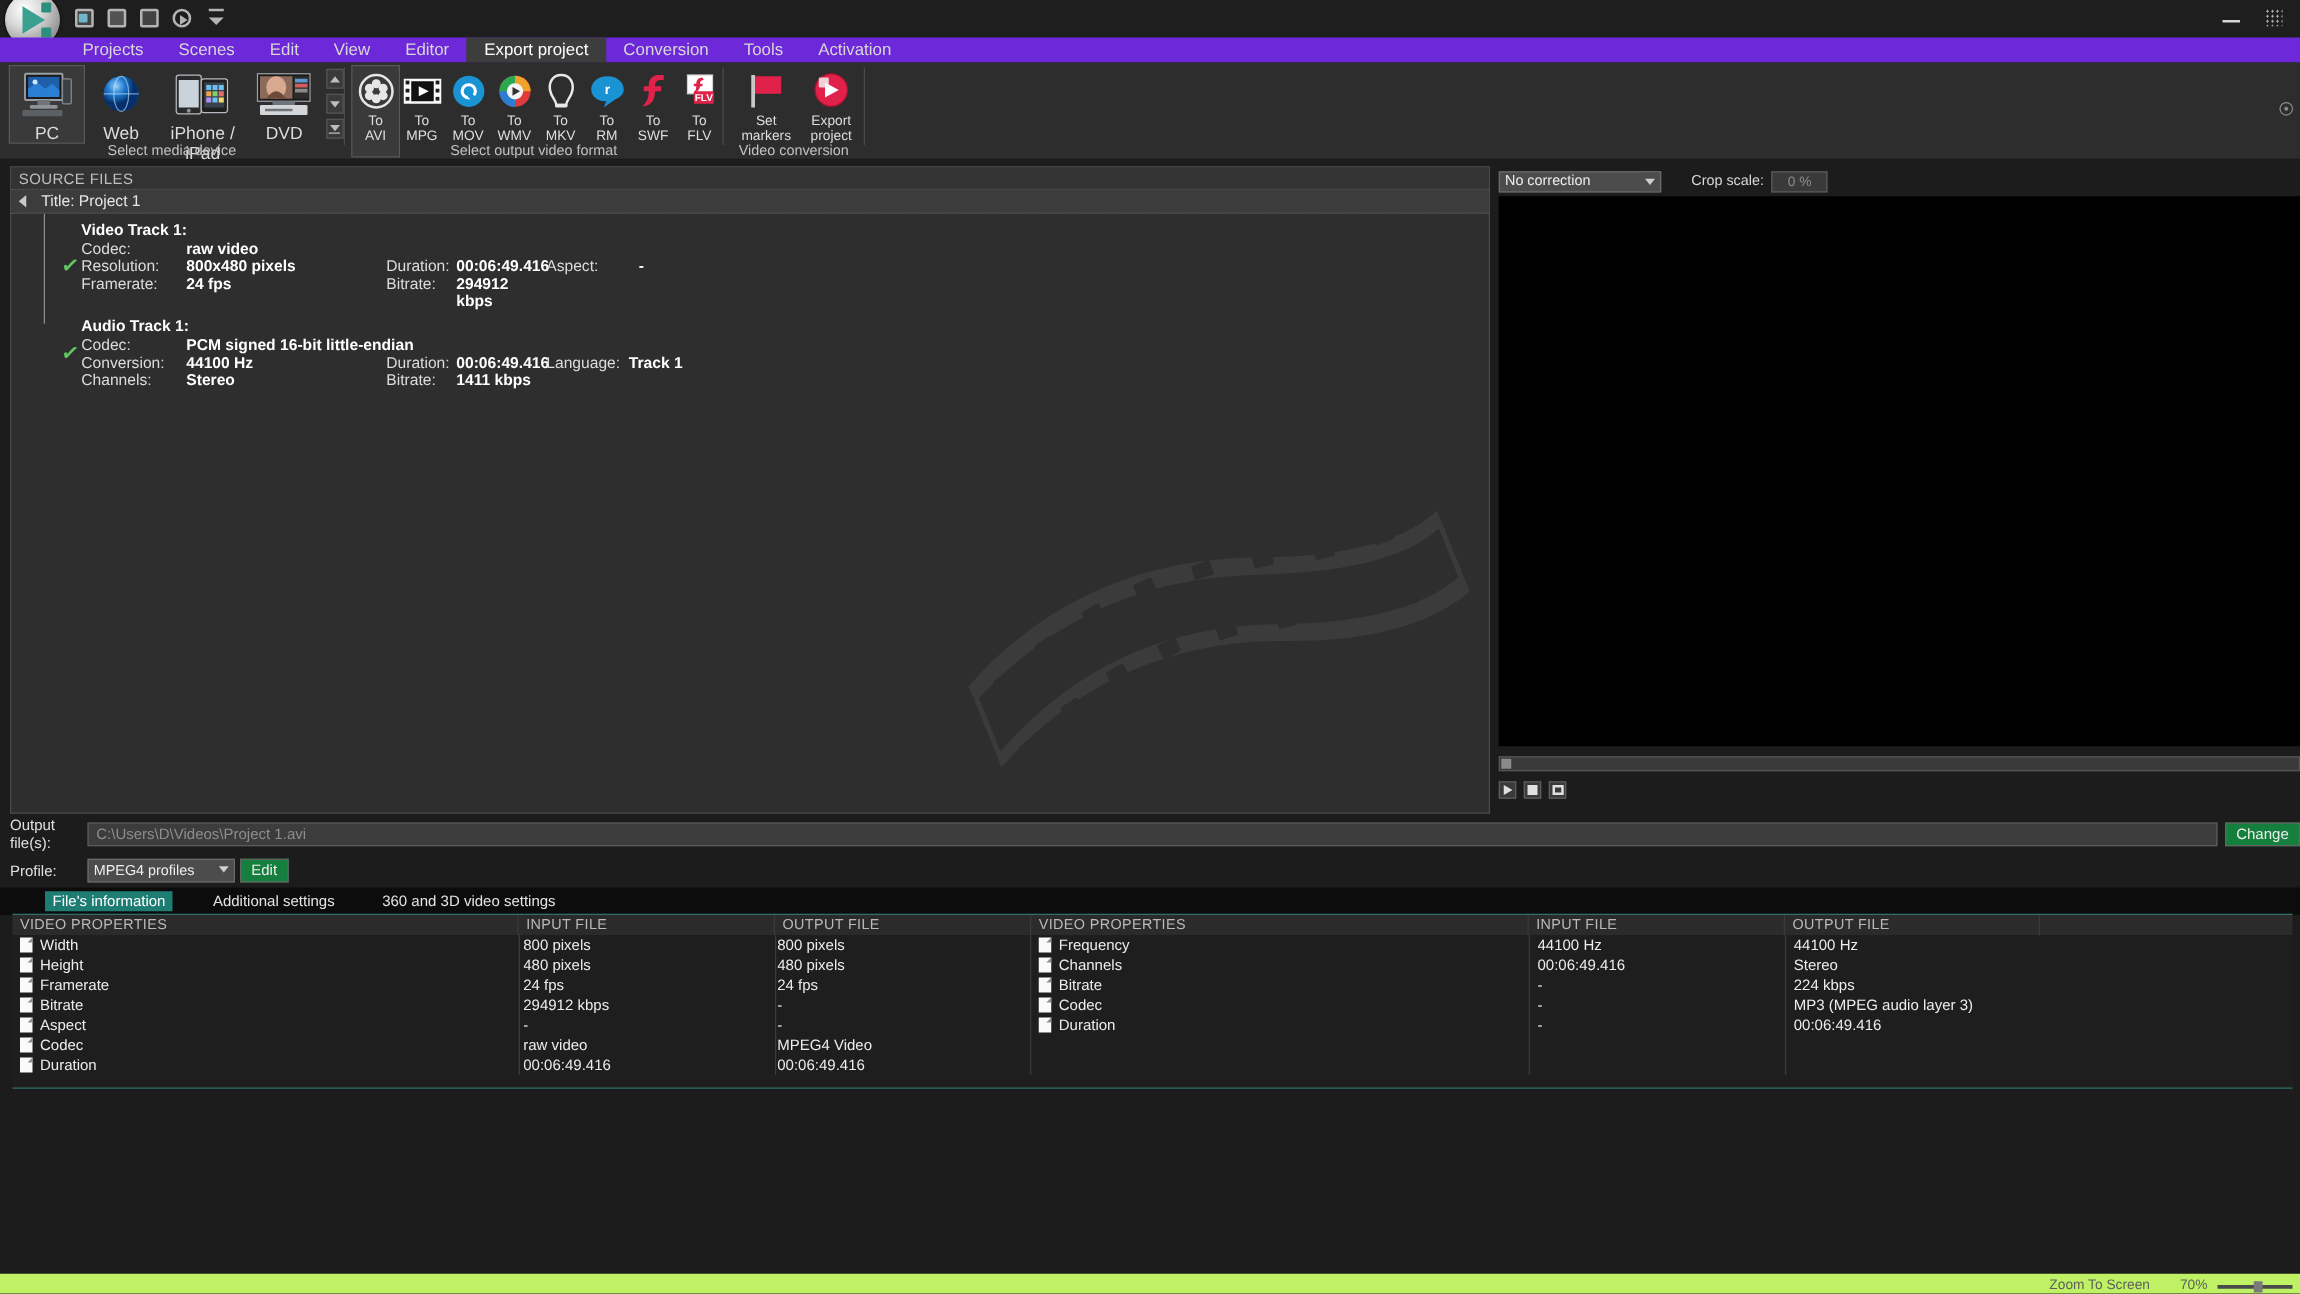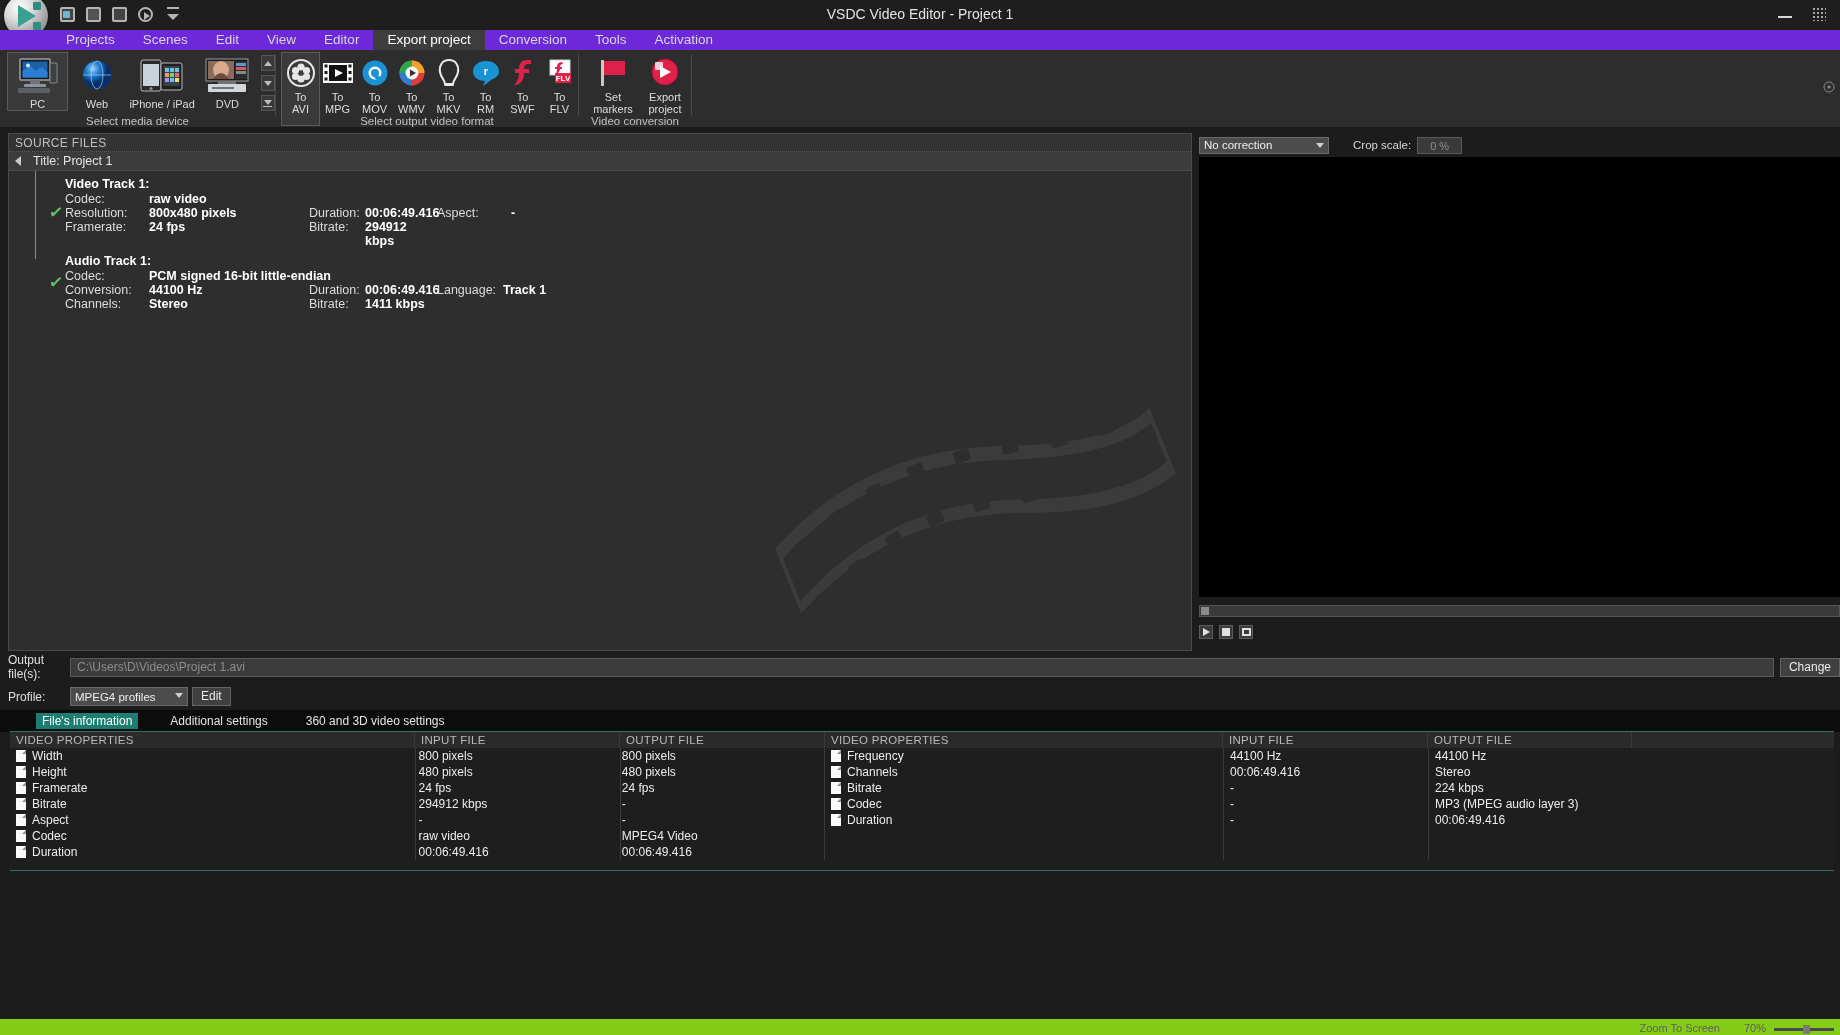--- a/index.html
+++ b/index.html
@@ -78,21 +78,21 @@
   .grp-label {
     position:absolute; bottom:1px; left:0; width:100%; text-align:center;
     font-size:11.5px; color:#c2c2c2;
   }
   .grp-sep { width:1px; height:62px; background:#4a4a4a; margin-top:4px; }
 
   
   .devgrp { width: 275px; }
   .dev-row { display:flex; align-items:flex-start; padding-left:8px; }
   .dev {
-    width: 60px; text-align:center; font-size:11px; color:#dcdcdc;
+    width: 60px; text-align:center; font-size:14px; color:#dcdcdc;
     padding-top:3px; cursor:default;
   }
   .dev.sel { background:#3a3a3a; outline:1px solid #5a5a5a; }
   .dev .ico { height:40px; display:flex; align-items:center; justify-content:center; }
   .dev .lbl { margin-top:2px; display:block; }
   .dev.wide { width: 72px; }
 
   .scroll-col {
     width:14px; margin-left:4px; margin-top:2px;
     display:flex; flex-direction:column; justify-content:space-between; height:56px;
@@ -193,21 +193,21 @@
   .p-full { width:9px;height:8px;border:2px solid #e0e0e0;}
 
   
   .outrow { position:absolute; left:8px; top:660px; width:1832px; height:14px; display:flex; align-items:center; }
   .outlbl { font-size:12px; color:#e0e0e0; width:62px; }
   .outfield {
     flex:1; height:19px; background:#3c3c3c; border:1px solid #5a5a5a;
     color:#8d8d8d; font-size:12px; line-height:17px; padding-left:6px; margin-right:6px;
   }
   .btn {
-    height:19px; background:#404040; border:1px solid #646464; color:#ececec;
+    height:19px; background:#15803d; border:1px solid #646464; color:#ececec;
     font-size:12px; padding:0 8px; line-height:17px; cursor:default;
   }
   .profrow { position:absolute; left:8px; top:687px; width:1832px; height:19px; display:flex; align-items:center; }
   .profcombo { width:118px; margin-right:4px; height:19px; }
   .profval {
     flex:1; height:19px; background:#3c3c3c; border:1px solid #5a5a5a;
     color:#e8e8e8; font-size:12px; line-height:17px; padding-left:6px; position:relative; margin-right:6px;
   }
   .profval .arrow { position:absolute; right:2px; top:2px; width:13px; height:13px; display:flex; align-items:center; justify-content:center; }
   .arr-dn { width:0;height:0;border-left:4px solid transparent;border-right:4px solid transparent;border-top:5px solid #cfcfcf;}
@@ -232,21 +232,21 @@
     background:#fafafa; position:relative; flex:none;
   }
   .filei::after {
     content:""; position:absolute; right:0; top:0;
     border-left:4px solid transparent; border-bottom:4px solid #8f8f8f;
   }
   .cell { overflow:hidden; white-space:nowrap; }
   .vsep { position:absolute; top:0; bottom:0; width:1px; background:#3a3a3a; }
 
   
-  .statusbar { position:absolute; left:0; bottom:0; width:1840px; height:16px; background:#84cc16; }
+  .statusbar { position:absolute; left:0; bottom:0; width:1840px; height:16px; background:#bef264; }
   .zoomlbl { position:absolute; right:120px; bottom:1px; font-size:11px; color:#5e5e5e; }
   .zoompct { position:absolute; right:74px; bottom:1px; font-size:11px; color:#5e5e5e; }
   .zoomslider { position:absolute; right:6px; bottom:4px; width:60px; height:3px; background:#4a4a4a; }
   .zoomknob { position:absolute; right:30px; bottom:1px; width:7px; height:9px; background:#7a7a7a; }
 </style>
 </head>
 <body>
 
 <div id="app">
 
@@ -268,21 +268,20 @@
           <div class="qi-box"></div>
         </div>
       <div class="qicon">
           <div class="qi-circle"></div>
         </div>
       <div class="qicon qi-caret-wrap">
           <div class="qi-caret-bar"></div>
           <div class="qi-caret"></div>
         </div>
     </div>
-    <div class="app-title">VSDC Video Editor - Project 1</div>
     <div class="winbtns">
       <div class="winbtn wb-min"></div>
       <div class="winbtn">
           <div class="wb-dots"></div>
         </div>
     </div>
   </div>
 
   <div class="ribbon-tabs">
     <div class="rtab">Projects</div>

